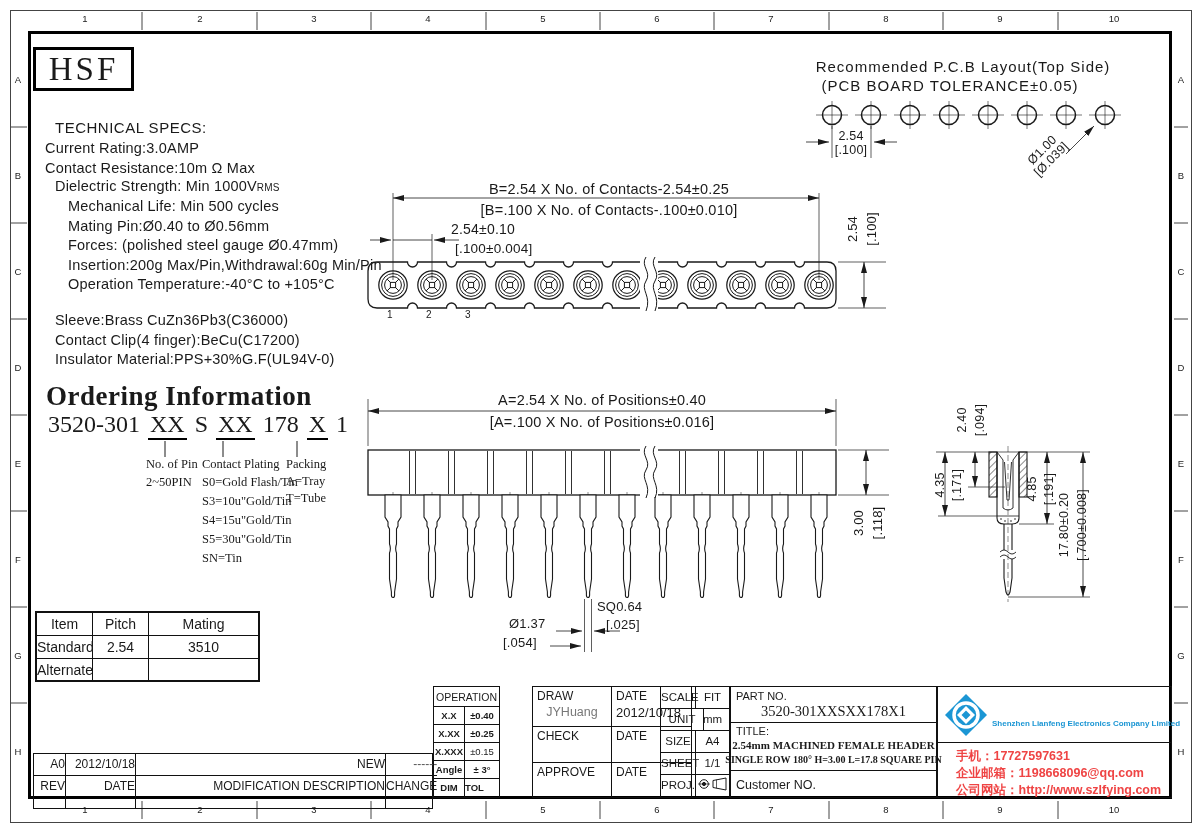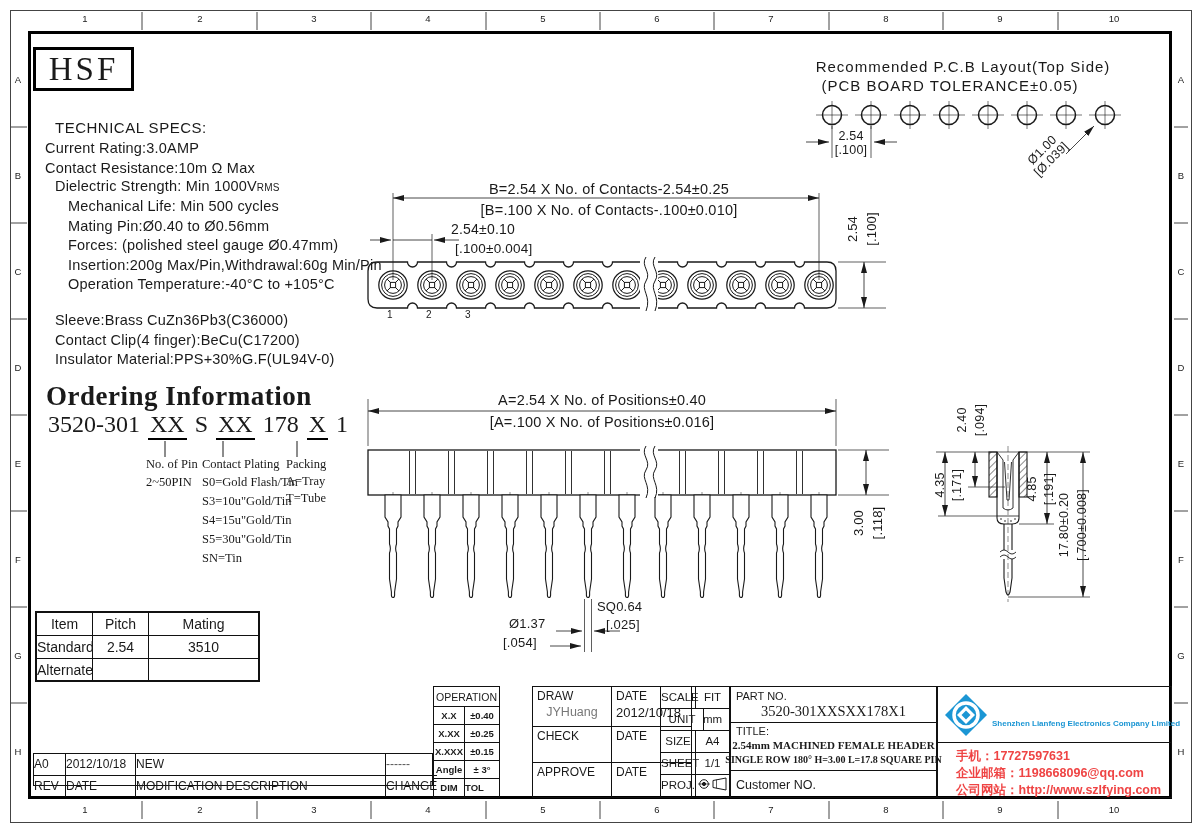--- a/index.html
+++ b/index.html
@@ -293,39 +293,39 @@
   <div class="br bb cell" style="position:static;display:flex;align-items:center;justify-content:center">Pitch</div>
   <div class="bb cell" style="position:static;display:flex;align-items:center;justify-content:center">Mating</div>
   <div class="br bb cell" style="position:static;display:flex;align-items:center">Standard</div>
   <div class="br bb cell" style="position:static;display:flex;align-items:center;justify-content:center">2.54</div>
   <div class="bb cell" style="position:static;display:flex;align-items:center;justify-content:center">3510</div>
   <div class="br cell" style="position:static;display:flex;align-items:center">Alternate</div>
   <div class="br cell" style="position:static"></div>
   <div class="cell" style="position:static"></div>
 </div>
 
-<div class="blk" style="left:33px;top:753px;width:400px;height:33px;display:grid;grid-template-columns:32px 70px 250px 1fr;grid-template-rows:22px 1fr;font-size:12px;text-align:left;">
+<div class="blk" style="left:33px;top:753px;width:400px;height:56px;display:grid;grid-template-columns:32px 70px 250px 1fr;grid-template-rows:22px 1fr;font-size:12px;text-align:right;">
   <div class="br bb cell" style="position:static;line-height:21px">A0</div>
   <div class="br bb cell" style="position:static;line-height:21px">2012/10/18</div>
   <div class="br bb cell" style="position:static;line-height:21px">NEW</div>
   <div class="bb cell" style="position:static;line-height:21px;color:#555">------</div>
   <div class="br cell" style="position:static;line-height:21px">REV</div>
   <div class="br cell" style="position:static;line-height:21px">DATE</div>
   <div class="br cell" style="position:static;line-height:21px">MODIFICATION DESCRIPTION</div>
   <div class="cell" style="position:static;line-height:21px">CHANGE</div>
 </div>
 
 <div class="blk" style="left:433px;top:686px;width:67px;height:112px;font-size:9.5px;">
   <div class="cell bb" style="left:0;top:0;width:100%;height:20px;display:flex;align-items:center;justify-content:center;font-size:10.5px">OPERATION</div>
   <div class="cell br bb" style="left:0;top:20px;width:31px;height:18px;text-align:center;line-height:17px;font-weight:bold">X.X</div>
   <div class="cell bb" style="left:31px;top:20px;right:0;height:18px;text-align:center;line-height:17px;font-weight:bold">±0.40</div>
   <div class="cell br bb" style="left:0;top:38px;width:31px;height:18px;text-align:center;line-height:17px;font-weight:bold">X.XX</div>
   <div class="cell bb" style="left:31px;top:38px;right:0;height:18px;text-align:center;line-height:17px;font-weight:bold">±0.25</div>
   <div class="cell br bb" style="left:0;top:56px;width:31px;height:18px;text-align:center;line-height:17px;font-weight:bold">X.XXX</div>
-  <div class="cell bb" style="left:31px;top:56px;right:0;height:18px;text-align:center;line-height:17px;font-weight:bold">±0.15</div>
+  <div class="cell bb" style="left:31px;top:56px;right:0;height:18px;text-align:center;line-height:17px;font-weight:normal">±0.15</div>
   <div class="cell br bb" style="left:0;top:74px;width:31px;height:18px;text-align:center;line-height:17px;font-weight:bold">Angle</div>
   <div class="cell bb" style="left:31px;top:74px;right:0;height:18px;text-align:center;line-height:17px;font-weight:bold">± 3°</div>
   <div class="cell br" style="left:0;top:92px;width:31px;height:18px;text-align:center;line-height:17px;font-weight:bold">DIM</div>
   <div class="cell" style="left:31px;top:92px;right:17px;height:18px;text-align:center;line-height:17px;font-weight:bold">TOL</div>
 </div>
 
 <div class="blk" style="left:500px;top:686px;width:160px;height:112px;font-size:12px;margin-left:32px;">
   <div class="cell br bb" style="left:0;top:0;width:79px;height:40px;padding:2px 4px">
     <div>DRAW</div>
     <div style="color:#777;font-size:12.5px;text-align:center;margin-top:2px">JYHuang</div>

